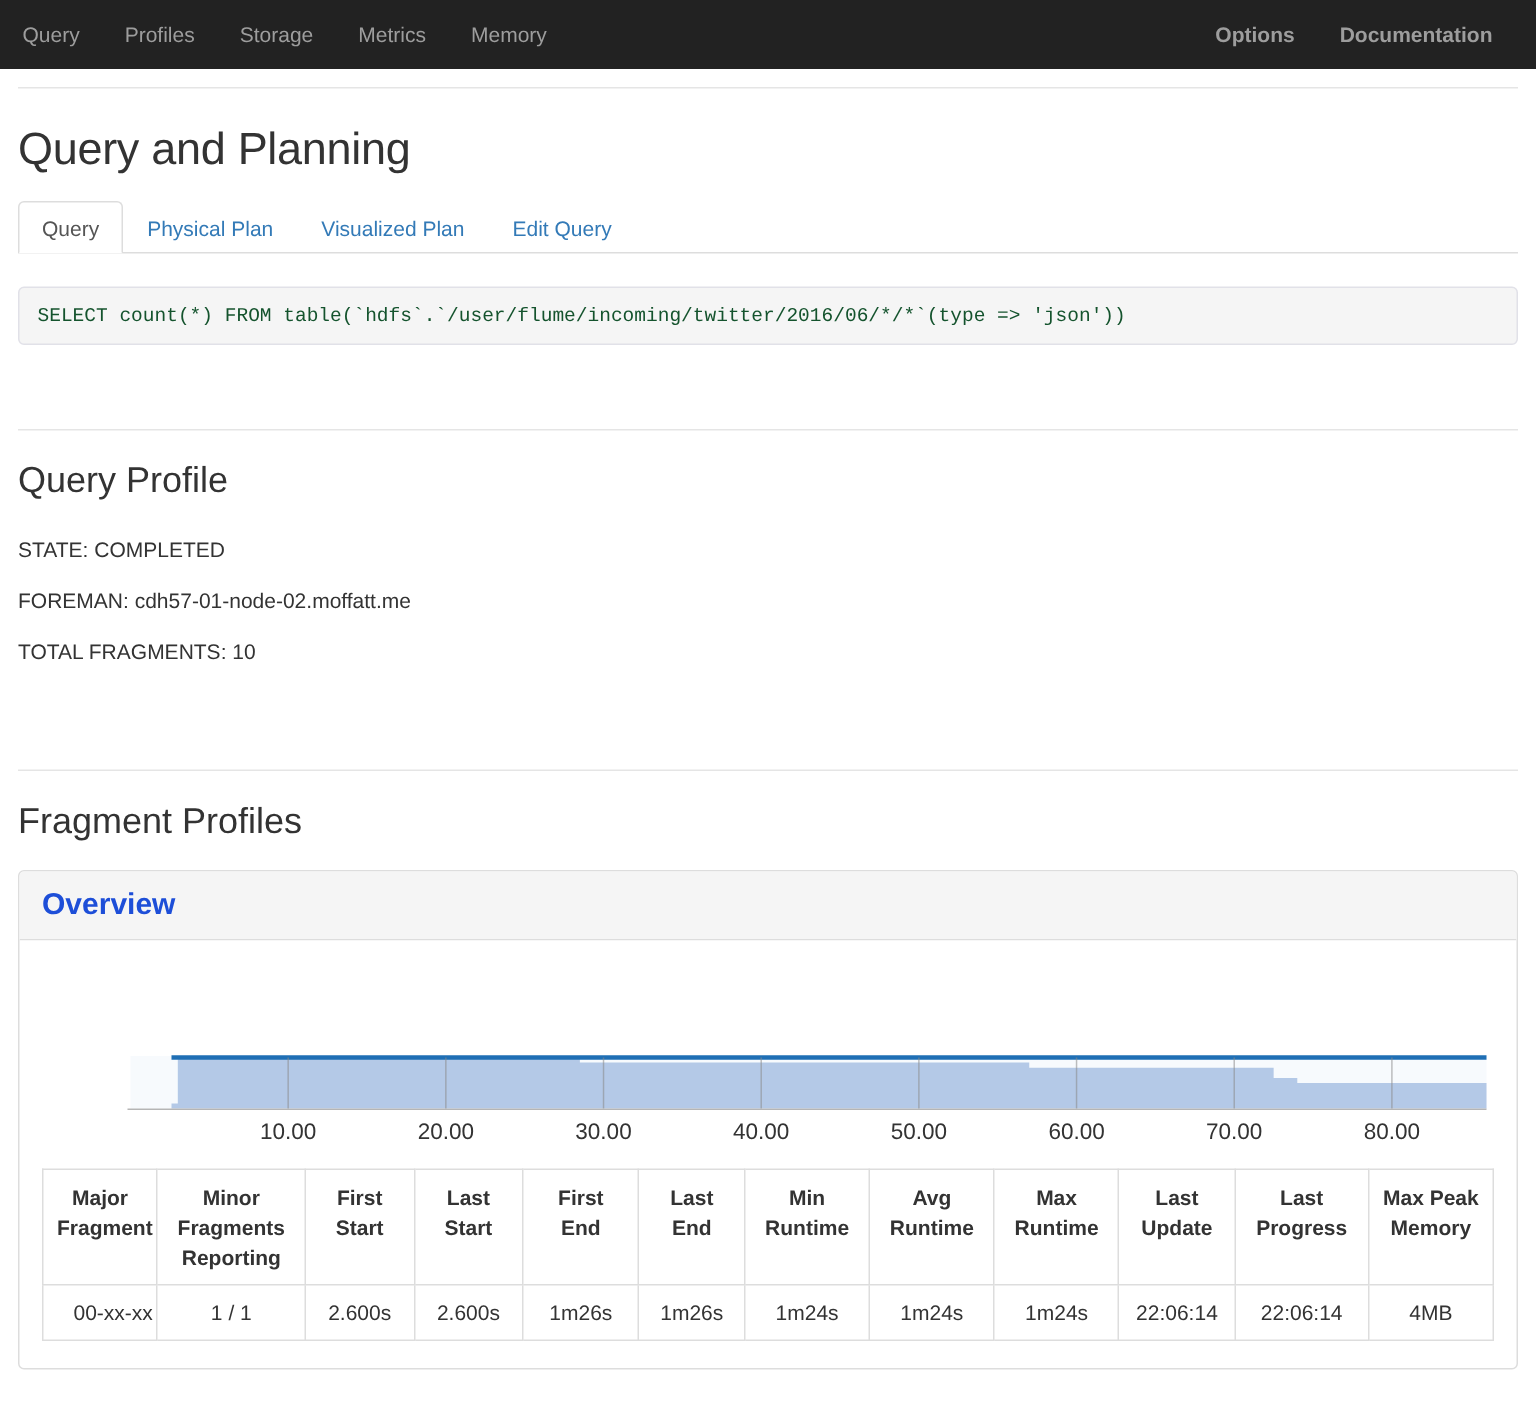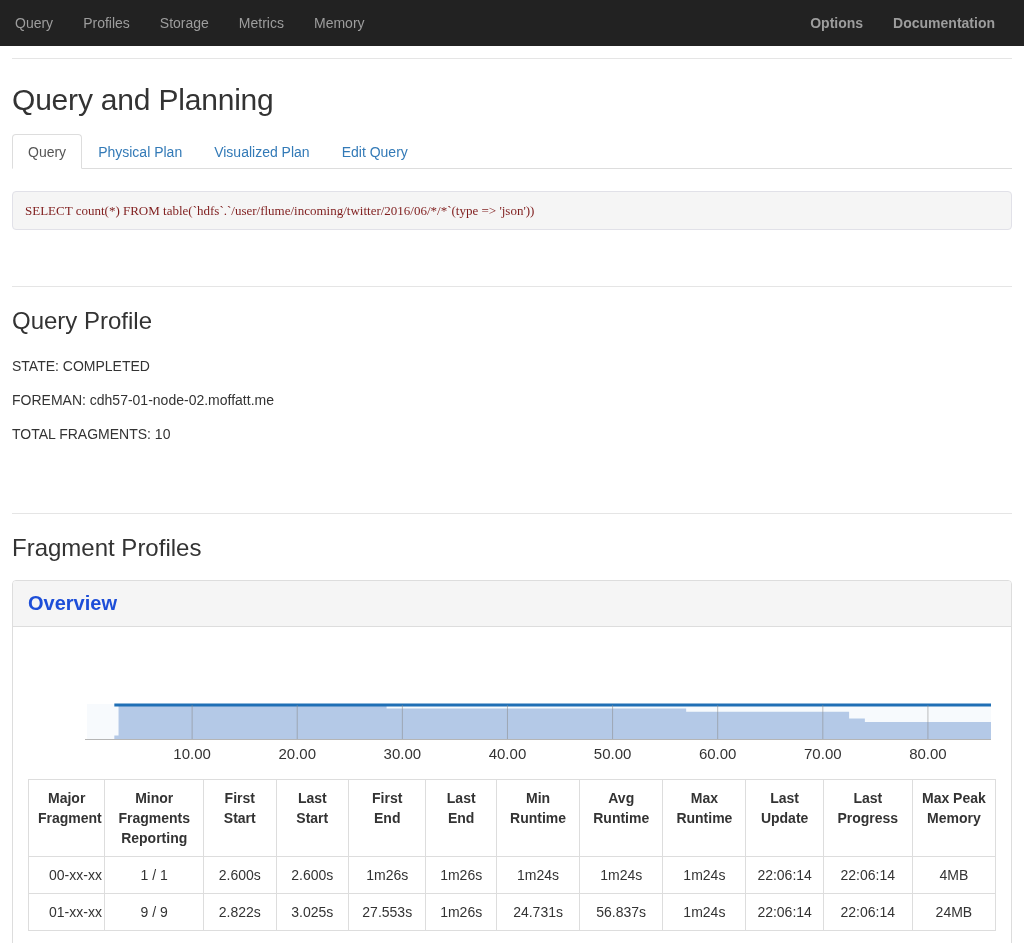--- a/index.html
+++ b/index.html
@@ -82,24 +82,24 @@
     cursor:default;
   }
 
   
   .query-box {
     margin-top:22px;
     background:#f5f5f5;
     border:1px solid #e1e1e8;
     border-radius:4px;
     padding:9px 12px;
-    font-family:Liberation Serif, serif;
+    font-family:Liberation Mono, monospace;
     font-size:13px;
     line-height:19px;
-    color:#7f1d1d;
+    color:#14532d;
     white-space:pre;
     overflow:hidden;
   }
 
   .hr-sec {
     border:0; border-top:1px solid #e5e5e5;
     margin:56px 0 0 0;
   }
 
   h2.section-heading {
@@ -286,34 +286,20 @@
                 <td class="c3">2.600s</td>
                 <td class="c4">1m26s</td>
                 <td class="c5">1m26s</td>
                 <td class="c6">1m24s</td>
                 <td class="c7">1m24s</td>
                 <td class="c8">1m24s</td>
                 <td class="c9">22:06:14</td>
                 <td class="c10">22:06:14</td>
                 <td class="c11">4MB</td>
               </tr>
-              <tr>
-                <td class="c0 col-major">01-xx-xx</td>
-                <td class="c1">9 / 9</td>
-                <td class="c2">2.822s</td>
-                <td class="c3">3.025s</td>
-                <td class="c4">27.553s</td>
-                <td class="c5">1m26s</td>
-                <td class="c6">24.731s</td>
-                <td class="c7">56.837s</td>
-                <td class="c8">1m24s</td>
-                <td class="c9">22:06:14</td>
-                <td class="c10">22:06:14</td>
-                <td class="c11">24MB</td>
-              </tr>
             </tbody>
         </table>
       </div>
 
     </div>
   </div>
 
 </div>
 
 </body></html>

